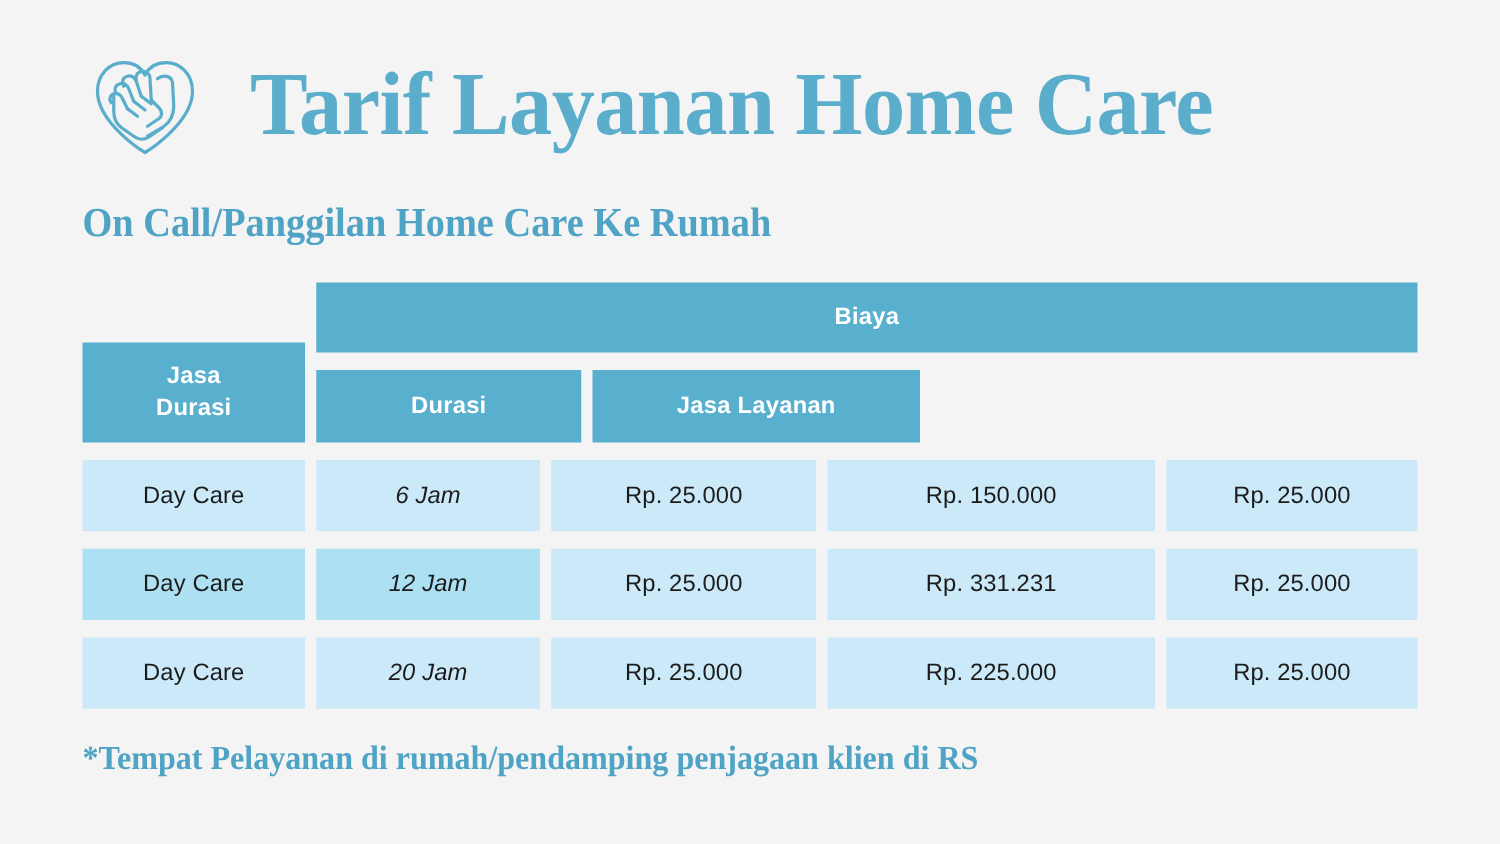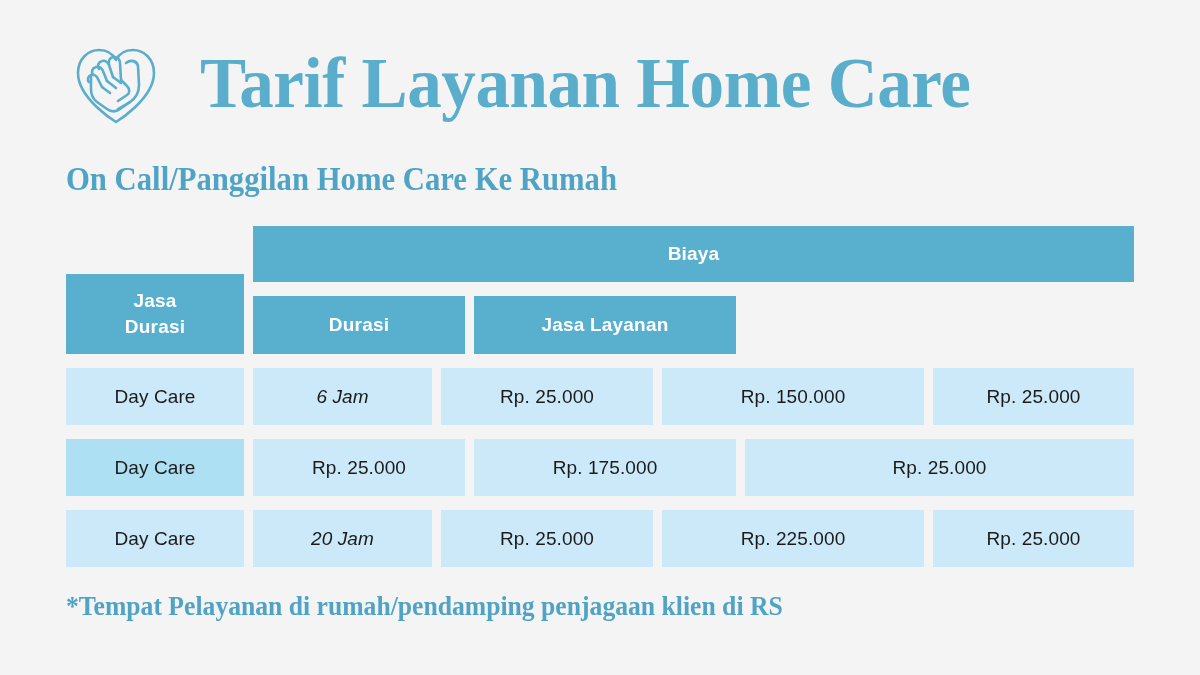--- a/index.html
+++ b/index.html
@@ -220,22 +220,23 @@
       <div class="trow">
         <div class="td td-c0">Day Care</div>
         <div class="td td-c1">6 Jam</div>
         <div class="td td-c2">Rp. 25.000</div>
         <div class="td td-c3">Rp. 150.000</div>
         <div class="td td-c4">Rp. 25.000</div>
       </div>
 
       <div class="trow">
         <div class="td td-c0 alt">Day Care</div>
+        <div class="td td-c1 alt">12 Jam</div>
         <div class="td td-c2">Rp. 25.000</div>
-        <div class="td td-c3">Rp. 175.000</div>
+        <div class="td td-c3">Rp. 331.231</div>
         <div class="td td-c4">Rp. 25.000</div>
       </div>
 
       <div class="trow">
         <div class="td td-c0">Day Care</div>
         <div class="td td-c1">20 Jam</div>
         <div class="td td-c2">Rp. 25.000</div>
         <div class="td td-c3">Rp. 225.000</div>
         <div class="td td-c4">Rp. 25.000</div>
       </div>

